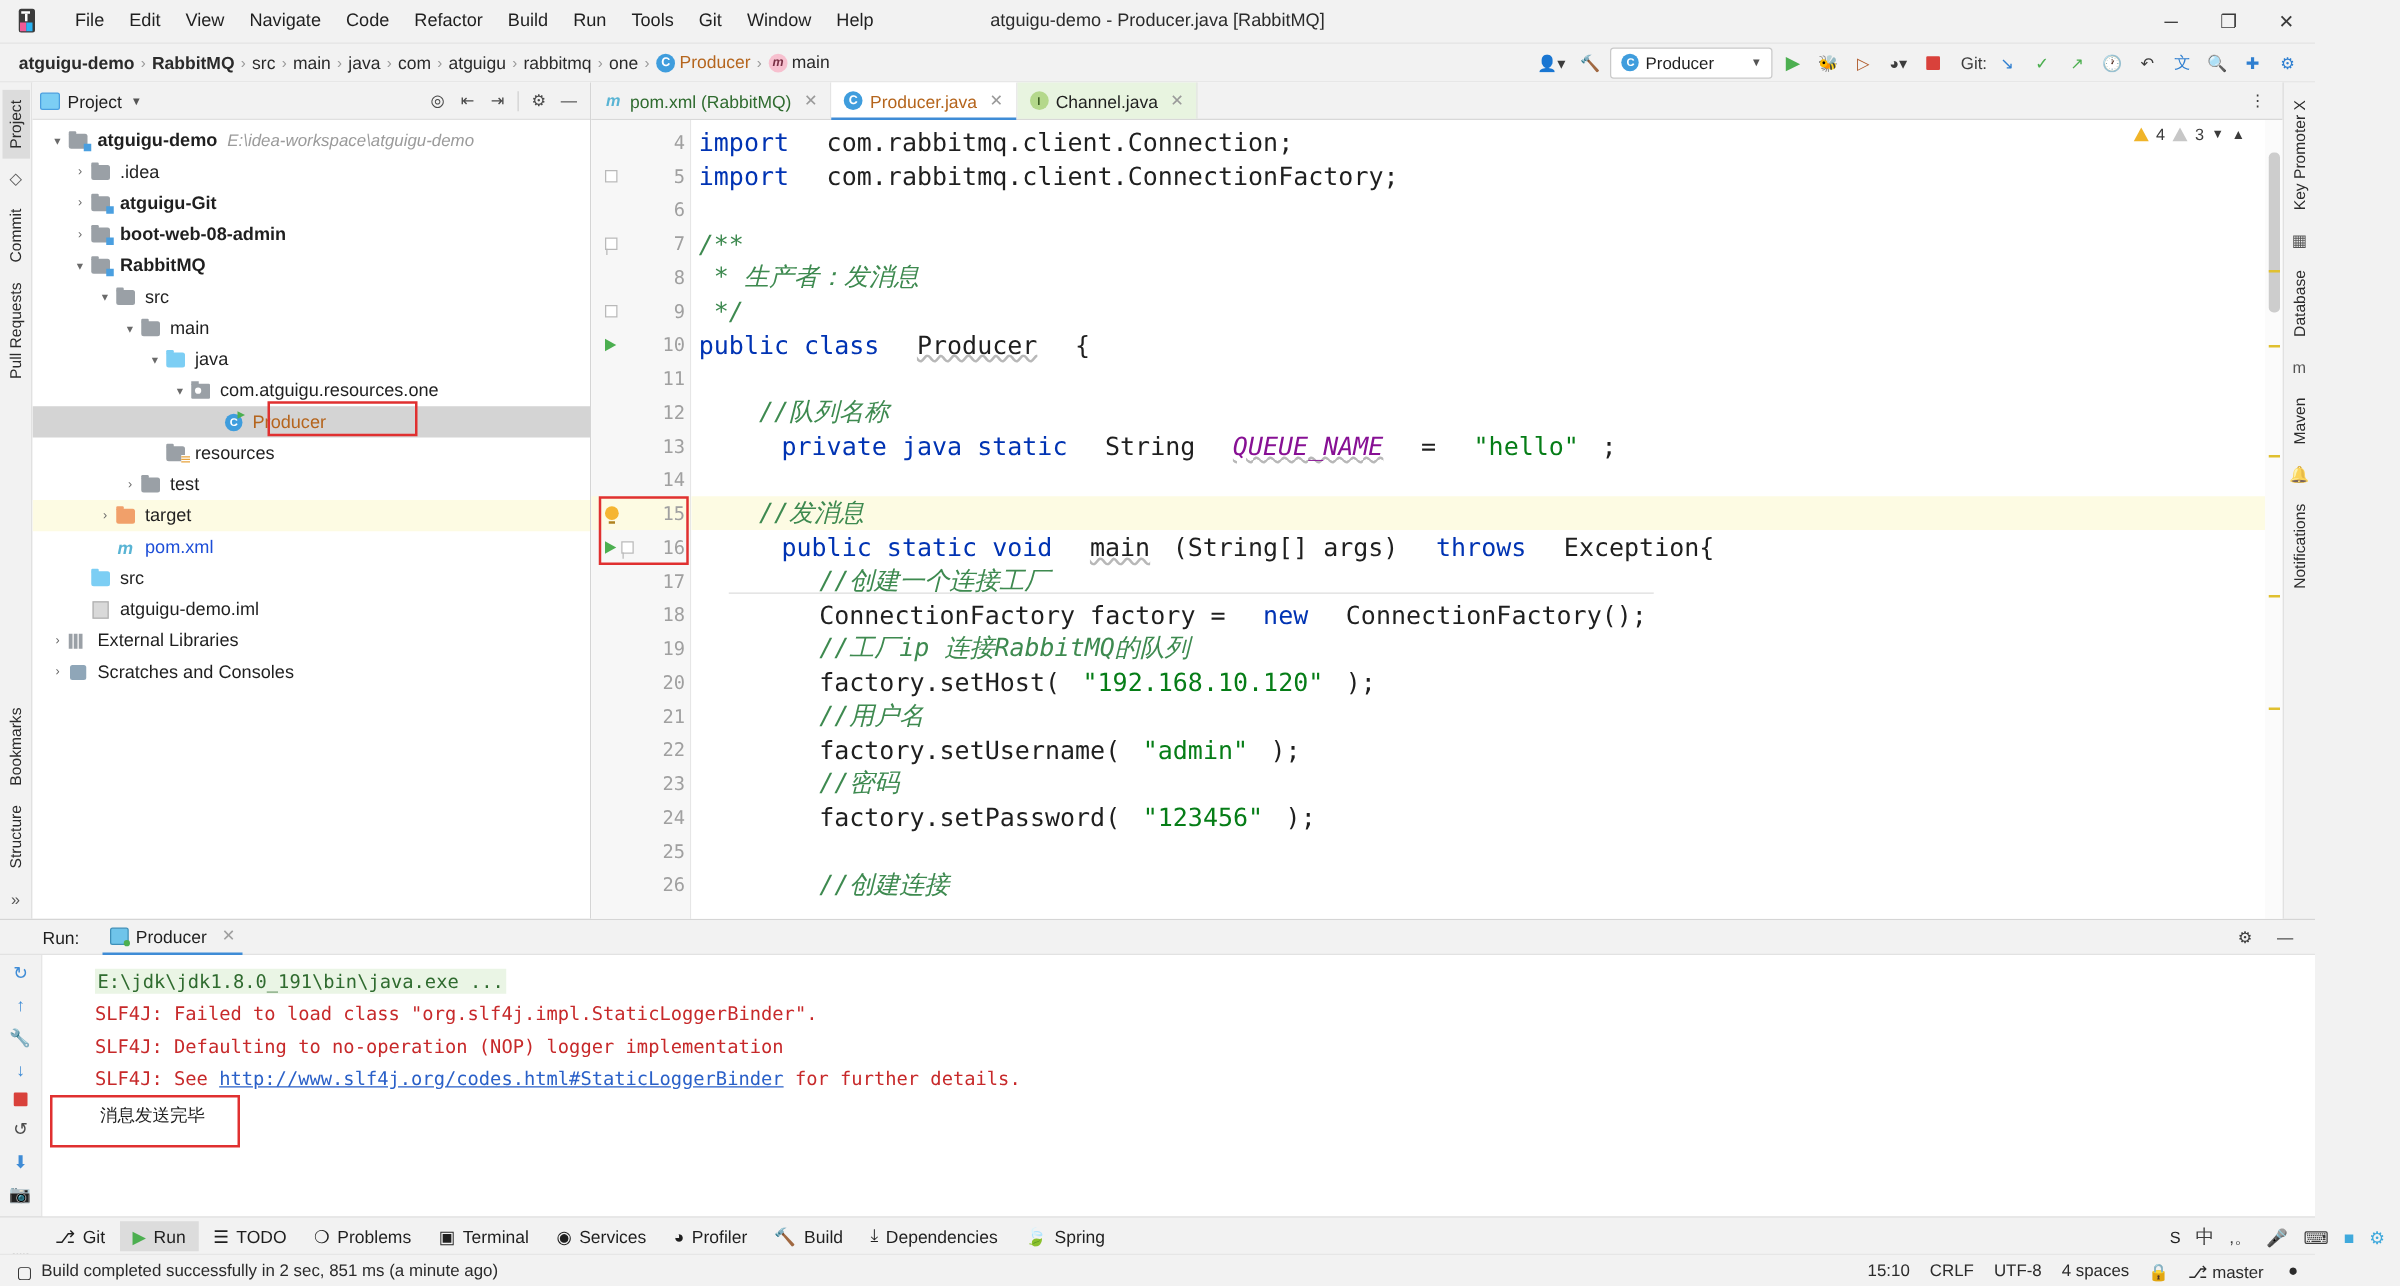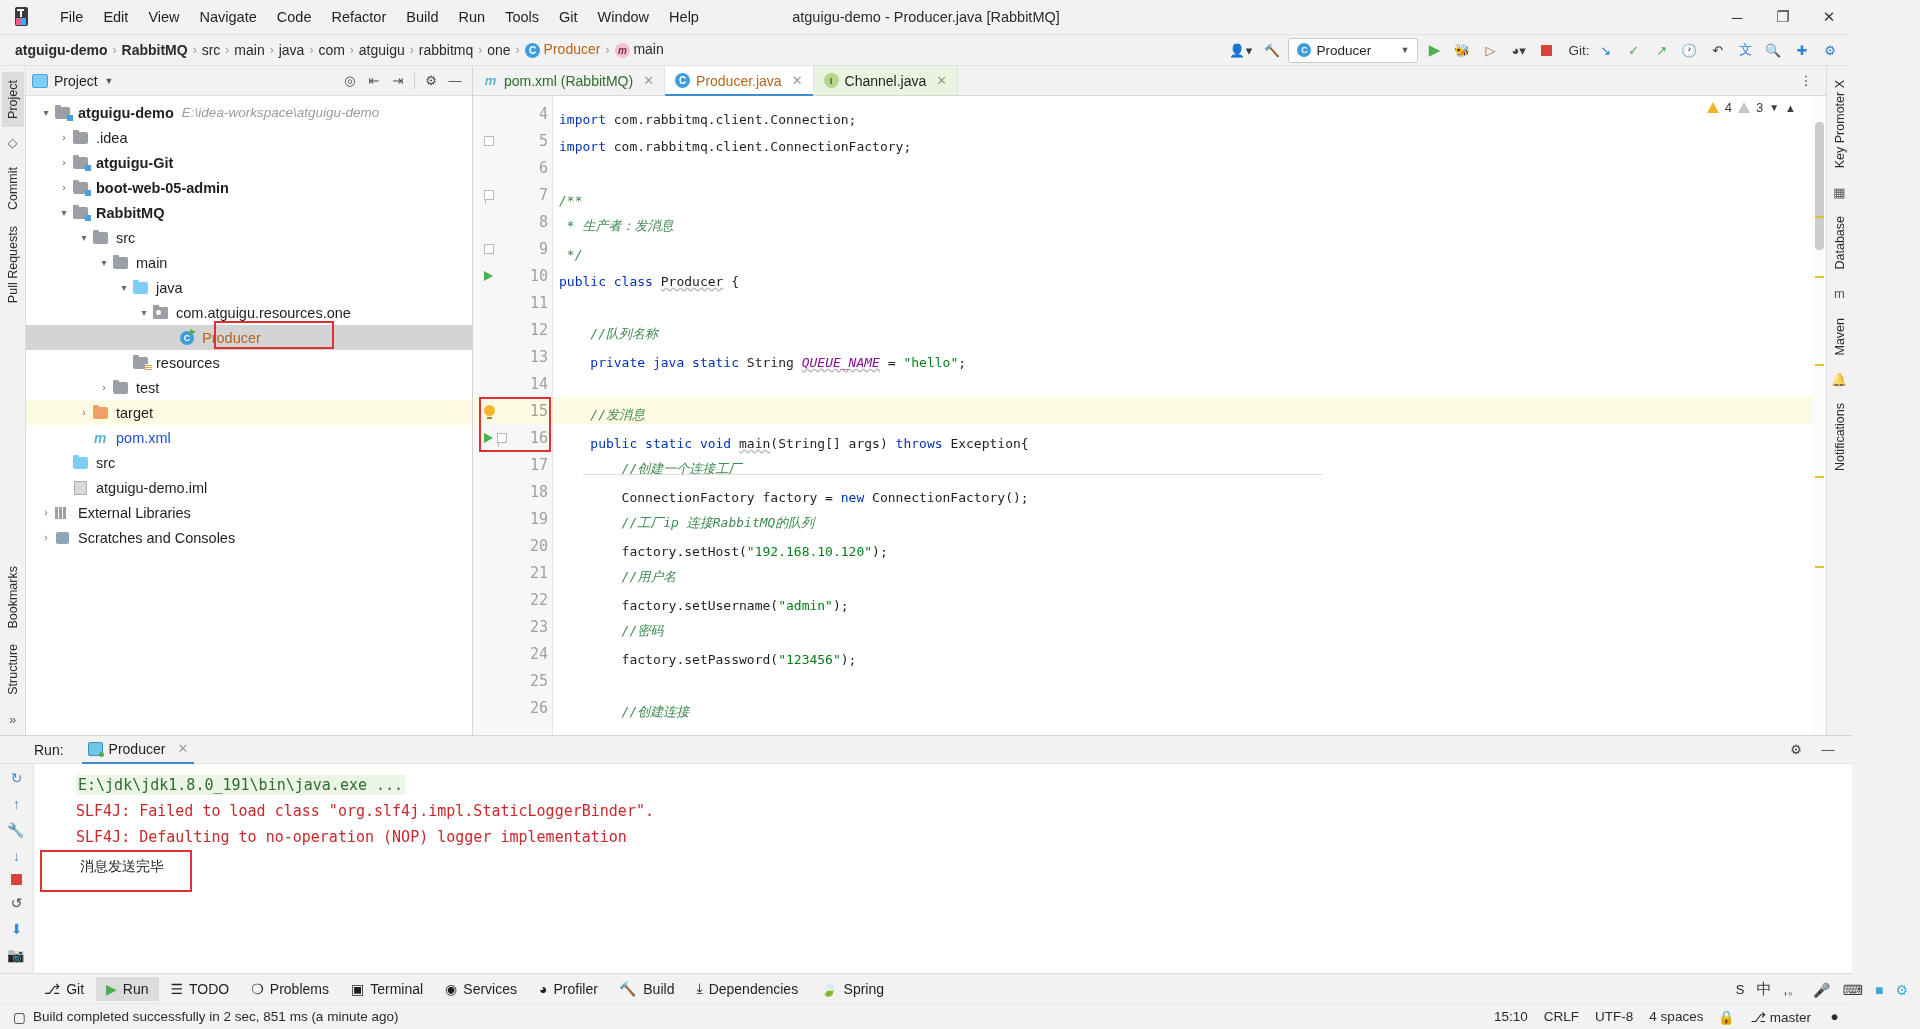--- a/index.html
+++ b/index.html
@@ -182,23 +182,24 @@
   .gline .marks { width: 44px; display:flex; align-items:center; justify-content:flex-start; padding-left:6px; gap:4px;}
   .gline.hl { background: #fdfbe3; }
   .run-tri2 { width:0;height:0;border-left:9px solid #4caf50;border-top:5px solid transparent;border-bottom:5px solid transparent;}
   .fold-m { width:10px;height:10px;border:1px solid #b9b9b9;background:#fff; position:relative;}
   .fold-m.open::after{content:"";position:absolute;left:0;bottom:-5px;width:1px;height:5px;background:#b9b9b9;}
   .bulb { width:11px;height:11px;border-radius:50%;background:#f5b531; position:relative;}
   .bulb::after{content:"";position:absolute;left:3px;bottom:-3px;width:5px;height:2px;background:#b08320;}
 
   .codecol { flex: 1; position: relative; overflow: hidden; padding-top: 4px; background:#fff;}
   .cline {
-    height: 27px; display: flex; align-items: flex-end;
-    font-family: "DejaVu Sans Mono", monospace; font-size: 13px; white-space: pre;
+    height: 27px; display: flex; align-items: center;
+    font-family: "DejaVu Sans Mono", monospace; font-size: 20px; white-space: pre;
     padding-left: 6px;
+    gap: 18px;
   }
   .cline.hl { background: #fdfbe3; }
   .kw { color: #0033b3; font-weight: normal;}
   .cmt { color: #3e8a50; font-style: italic;}
   .str { color: #067d17; }
   .cls2 { color: #1f1f1f; }
   .field { color: #871094; font-style: italic;}
   .plain { color: #1f1f1f; }
   .sqwave { text-decoration: underline; text-decoration-style: wavy; text-decoration-color:#b8b8b8; }
   .scrollbar-col { width: 14px; background:#fbfbfb; position:relative;}
@@ -413,21 +414,21 @@
             </span>
           <span class="tlabel bold">atguigu-Git</span>
         </div>
 
         <div class="trow" style="padding-left:30px">
           <span class="tarrow">›</span>
           <span class="ticon">
               <span class="fold gray"></span>
               <span class="badge-b"></span>
             </span>
-          <span class="tlabel bold">boot-web-05-admin</span>
+          <span class="tlabel bold">boot-web-08-admin</span>
         </div>
 
         <div class="trow" style="padding-left:30px">
           <span class="tarrow">▾</span>
           <span class="ticon">
               <span class="fold gray"></span>
               <span class="badge-b"></span>
             </span>
           <span class="tlabel bold">RabbitMQ</span>
         </div>
@@ -773,20 +774,21 @@
         <div class="rtool" style="color:#3f8cd6;">⬇</div>
         <div class="rtool">📷</div>
         <div class="rtool">🖨</div>
         <div class="rtool">🗑</div>
       </div>
 
       <div class="console">
         <div class="conline"><span class="c-green">E:\jdk\jdk1.8.0_191\bin\java.exe ...</span></div>
         <div class="conline"><span class="c-red">SLF4J: Failed to load class "org.slf4j.impl.StaticLoggerBinder".</span></div>
         <div class="conline"><span class="c-red">SLF4J: Defaulting to no-operation (NOP) logger implementation</span></div>
+        <div class="conline"><span class="c-red">SLF4J: See </span><span class="c-link">http://www.slf4j.org/codes.html#StaticLoggerBinder</span><span class="c-red"> for further details.</span></div>
         <div class="conline" style="position:relative;height:34px;">
           <span class="c-black" style="font-family:'Liberation Sans',sans-serif;font-size:14px;padding-left:4px">消息发送完毕</span>
           <span class="redbox" style="left:-4px;top:0px;width:152px;height:42px;"></span>
         </div>
       </div>
     </div>
   </div>
 
   <div class="bottombar">
     <div class="btab">

